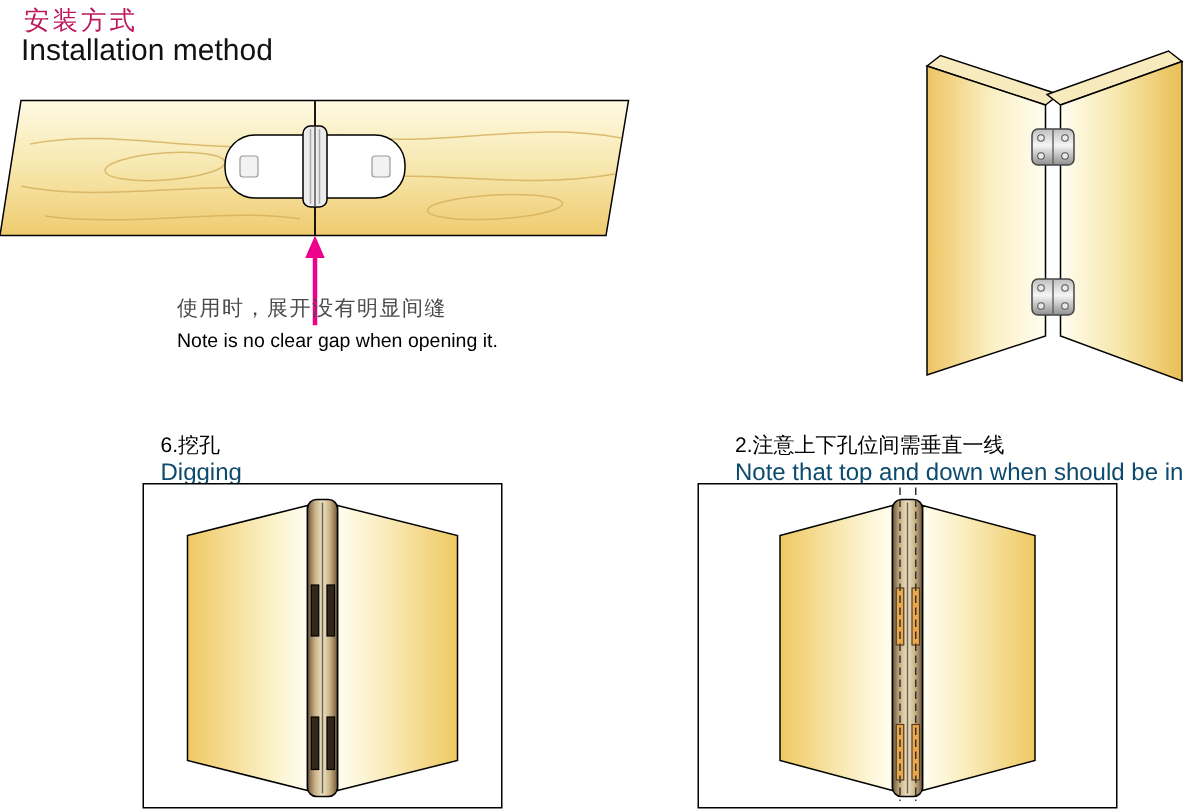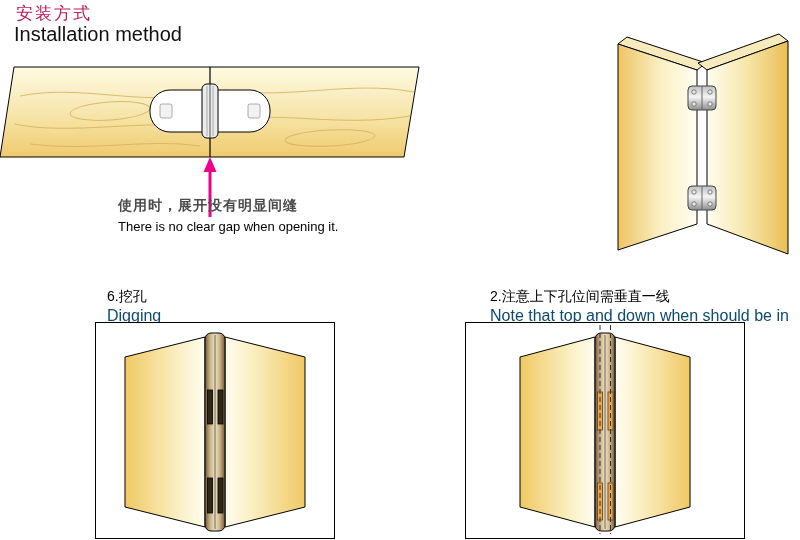--- a/index.html
+++ b/index.html
@@ -10,21 +10,21 @@
     color:#111;
   }
   .abs { position:absolute; }
 
   .title-zh { left:16px; top:2px; font-size:17px; color:#be185d; letter-spacing:2px; }
   .title-en { left:14px; top:23px; font-size:20px; color:#111; }
 
   .plank-svg   { left:0px;   top:66px;  }
   .arrow-svg   { left:202px; top:157px; }
   .gap-note    { left:118px; top:197px; }
-  .gap-note .zh { font-size:14px; color:#4a4a4a; letter-spacing:1px;font-weight:bold; }
+  .gap-note .zh { font-size:14px; color:#4a4a4a; letter-spacing:1px; }
   .gap-note .en { font-size:13px; color:#000; margin-top:4px; }
 
   .corner-svg  { left:602px; top:28px; }
 
   .step-label { line-height:1.15; }
   .step1-label { left:107px; top:288px; }
   .step2-label { left:467px; top:288px;margin-left:23px; }
   .step-label .zh { font-size:14px; color:#000; }
   .step-label .en { font-size:16px; color:#0c4a6e; margin-top:3px; }
 
@@ -77,21 +77,21 @@
   </g>
 </svg>
 
 <svg class="abs arrow-svg" width="16" height="60" viewBox="0 0 16 60">
   <polygon class="magenta" points="8,0 1.5,15 14.5,15"></polygon>
   <rect class="magenta" x="6.5" y="14" width="3" height="46"></rect>
 </svg>
 
 <div class="abs gap-note">
   <div class="zh">使用时，展开没有明显间缝</div>
-  <div class="en">There is no clear gap when opening it.</div>
+  <div class="en">Note is no clear gap when opening it.</div>
 </div>
 
 <svg class="abs corner-svg" width="198" height="236" viewBox="0 0 198 236">
   <defs>
     <linearGradient id="leftGrad" x1="0" y1="0" x2="1" y2="0">
       <stop offset="0" stop-color="#EDC463"></stop>
       <stop offset="0.55" stop-color="#FBF0C4"></stop>
       <stop offset="1" stop-color="#FFFDF0"></stop>
     </linearGradient>
     <linearGradient id="rightGrad" x1="0" y1="0" x2="1" y2="0">

